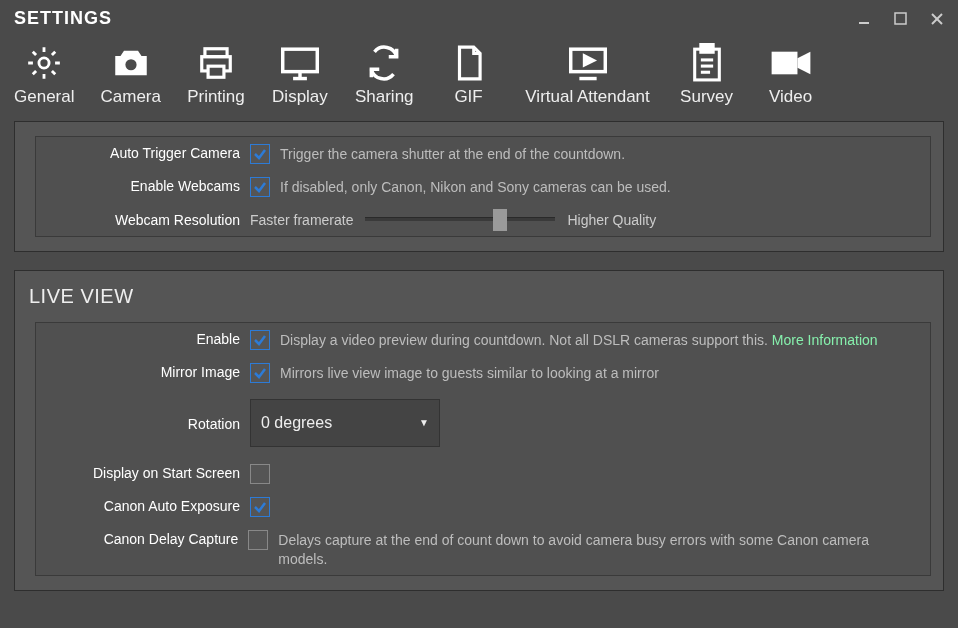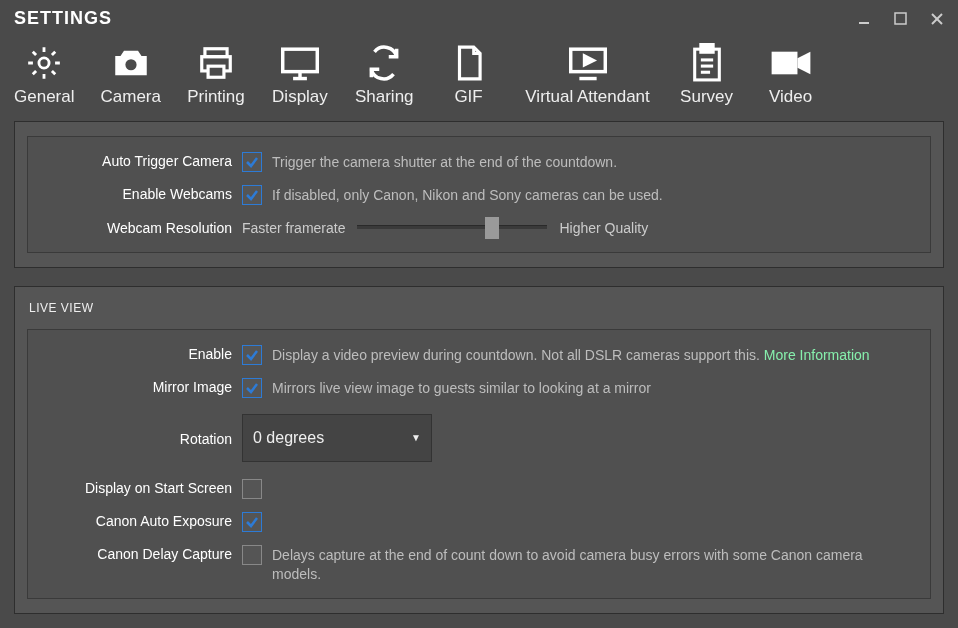--- a/index.html
+++ b/index.html
@@ -7,22 +7,22 @@
 .titlebar{display:flex;align-items:center;justify-content:space-between;padding:8px 14px 4px 14px}
 .titlebar .title{font-size:18px;letter-spacing:1px;color:#ffffff;font-weight:700}
 .winbtns{display:flex;gap:22px}
 .winbtn{width:14px;height:14px;display:flex;align-items:center;justify-content:center;color:#ccc;cursor:pointer}
 .tabs{display:flex;gap:14px;padding:6px 8px 10px 8px}
 .tab{display:flex;flex-direction:column;align-items:center;gap:4px;min-width:70px;cursor:pointer;padding:4px 6px}
 .tab .icon{height:40px;display:flex;align-items:center;justify-content:center}
 .tab-label{font-size:17px;color:#eee}
 .content{padding:0 14px 14px 14px;display:flex;flex-direction:column;gap:18px}
 .panel{background:#555;border:1px solid #2e2e2e;padding:14px 0}
-.inner{margin:14px 12px 0 12px;border:1px solid #3a3a3a;background:#505050;padding:8px 14px}
-.section-title{font-size:12px;color:#eee;padding:0 14px 0 14px;letter-spacing:.5px}
+.inner{margin:14px 12px 0 20px;border:1px solid #3a3a3a;background:#505050;padding:0 14px}
+.section-title{font-size:20px;color:#eee;padding:0 14px 0 14px;letter-spacing:.5px}
 .row{display:flex;align-items:flex-start;gap:10px;padding:6px 0}
 .row .lbl{width:190px;text-align:right;color:#fff;font-size:14px;padding-top:2px}
 .chk{width:20px;height:20px;border:1px solid #888;background:#555;display:flex;align-items:center;justify-content:center;flex:0 0 20px;cursor:pointer;margin-top:1px}
 .chk.checked{border-color:#2d7bd6}
 .chk svg{display:none}
 .chk.checked svg{display:block}
 .desc{color:#bdbdbd;font-size:14px;line-height:1.35;max-width:640px;padding-top:2px}
 .desc .link{color:#86efac;cursor:pointer}
 .slider-row{display:flex;align-items:center;gap:12px}
 .slider-track{position:relative;width:190px;height:4px;background:#3a3a3a;border-top:1px solid #2a2a2a}

